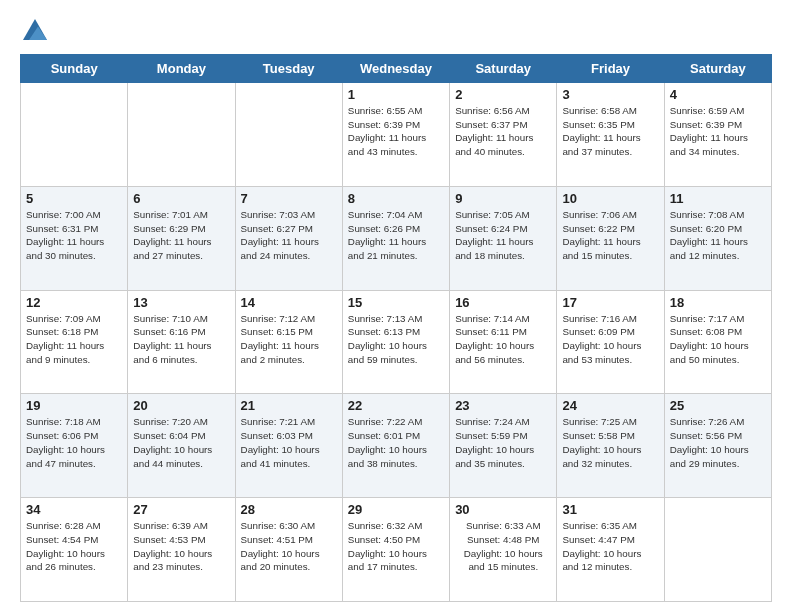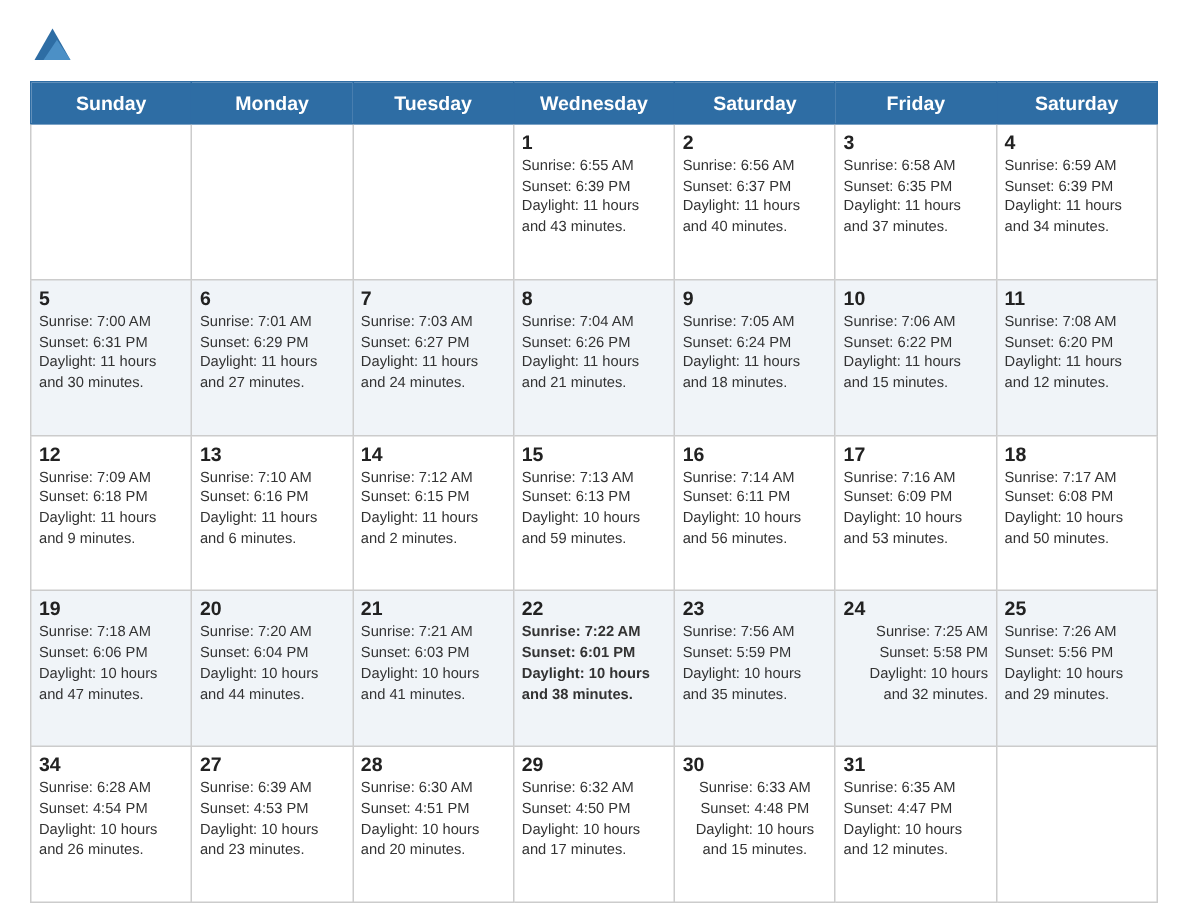--- a/index.html
+++ b/index.html
@@ -286,35 +286,35 @@
           </td>
           <td>
             <span class="day-num">21</span>
             <div class="day-info" style="white-space: pre-line;">Sunrise: 7:21 AM
 Sunset: 6:03 PM
 Daylight: 10 hours
 and 41 minutes.</div>
           </td>
           <td>
             <span class="day-num">22</span>
-            <div class="day-info" style="white-space: pre-line; font-weight: bold;">Sunrise: 7:22 AM
+            <div class="day-info" style="white-space: pre-line;">Sunrise: 7:22 AM
 Sunset: 6:01 PM
 Daylight: 10 hours
 and 38 minutes.</div>
           </td>
           <td>
             <span class="day-num">23</span>
-            <div class="day-info" style="white-space: pre-line;">Sunrise: 7:56 AM
+            <div class="day-info" style="white-space: pre-line;">Sunrise: 7:24 AM
 Sunset: 5:59 PM
 Daylight: 10 hours
 and 35 minutes.</div>
           </td>
           <td>
             <span class="day-num">24</span>
-            <div class="day-info" style="white-space: pre-line; text-align: right;">Sunrise: 7:25 AM
+            <div class="day-info" style="white-space: pre-line;">Sunrise: 7:25 AM
 Sunset: 5:58 PM
 Daylight: 10 hours
 and 32 minutes.</div>
           </td>
           <td>
             <span class="day-num">25</span>
             <div class="day-info" style="white-space: pre-line;">Sunrise: 7:26 AM
 Sunset: 5:56 PM
 Daylight: 10 hours
 and 29 minutes.</div>

